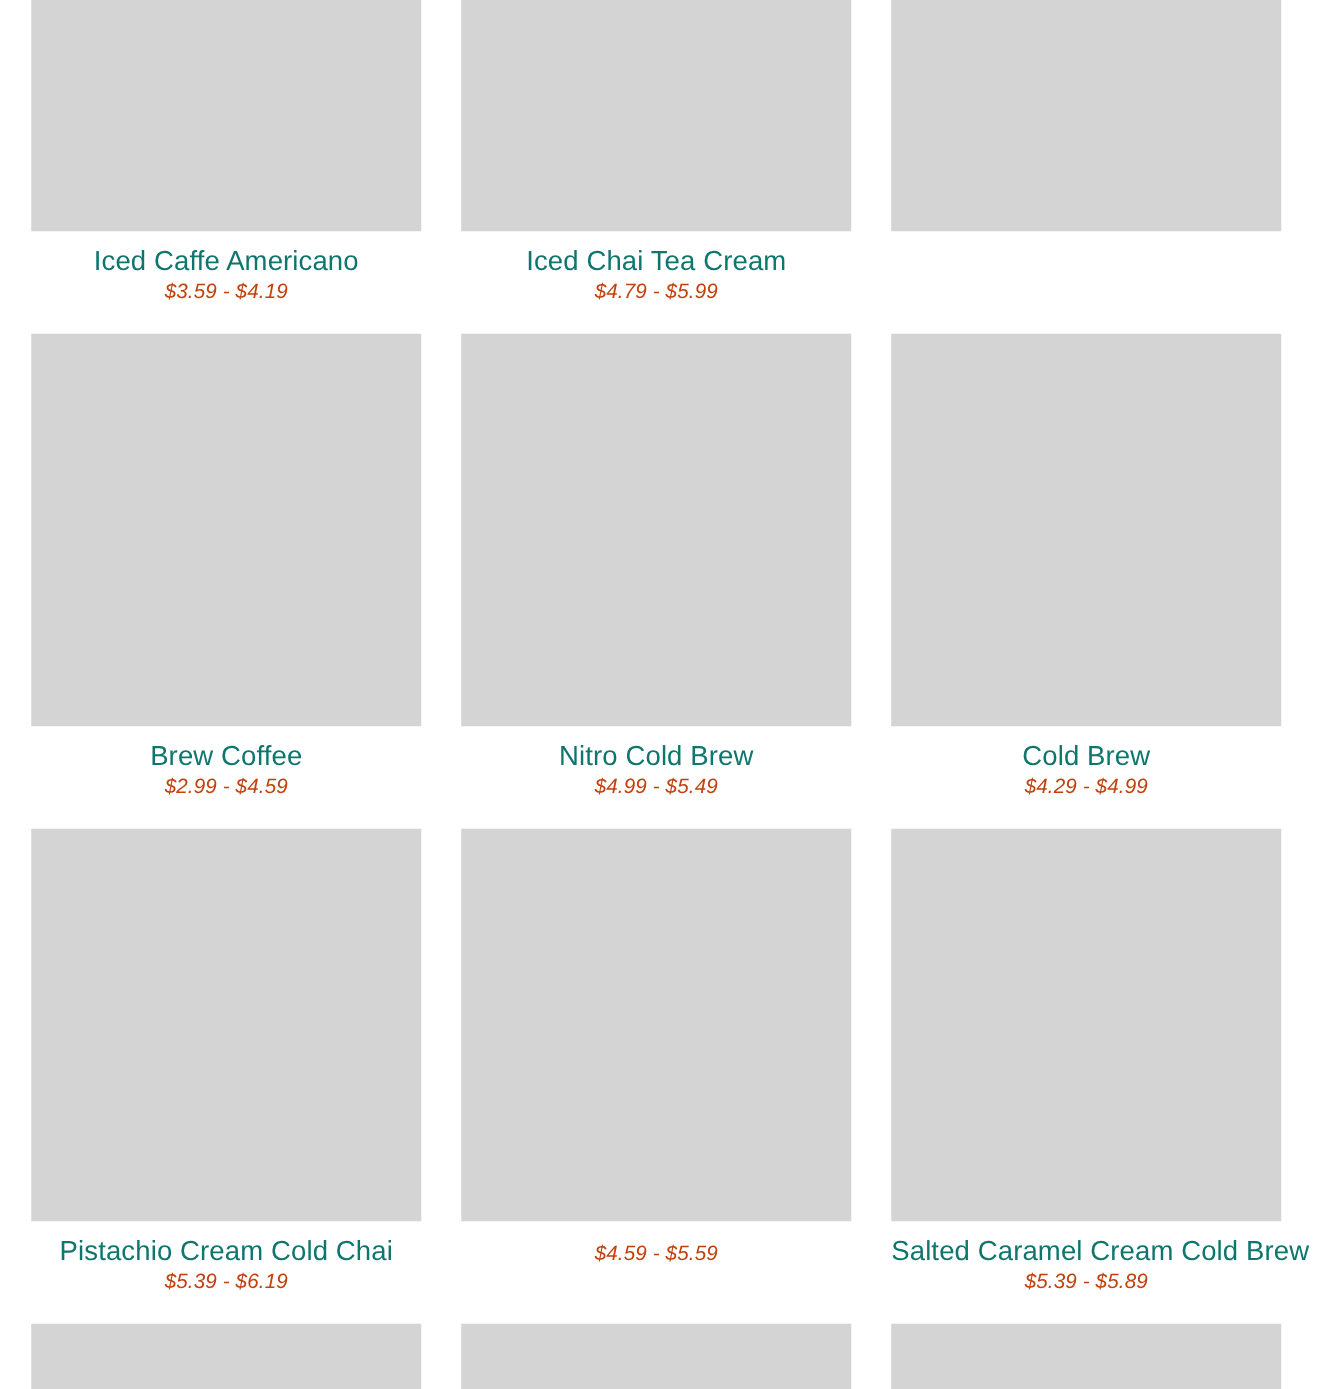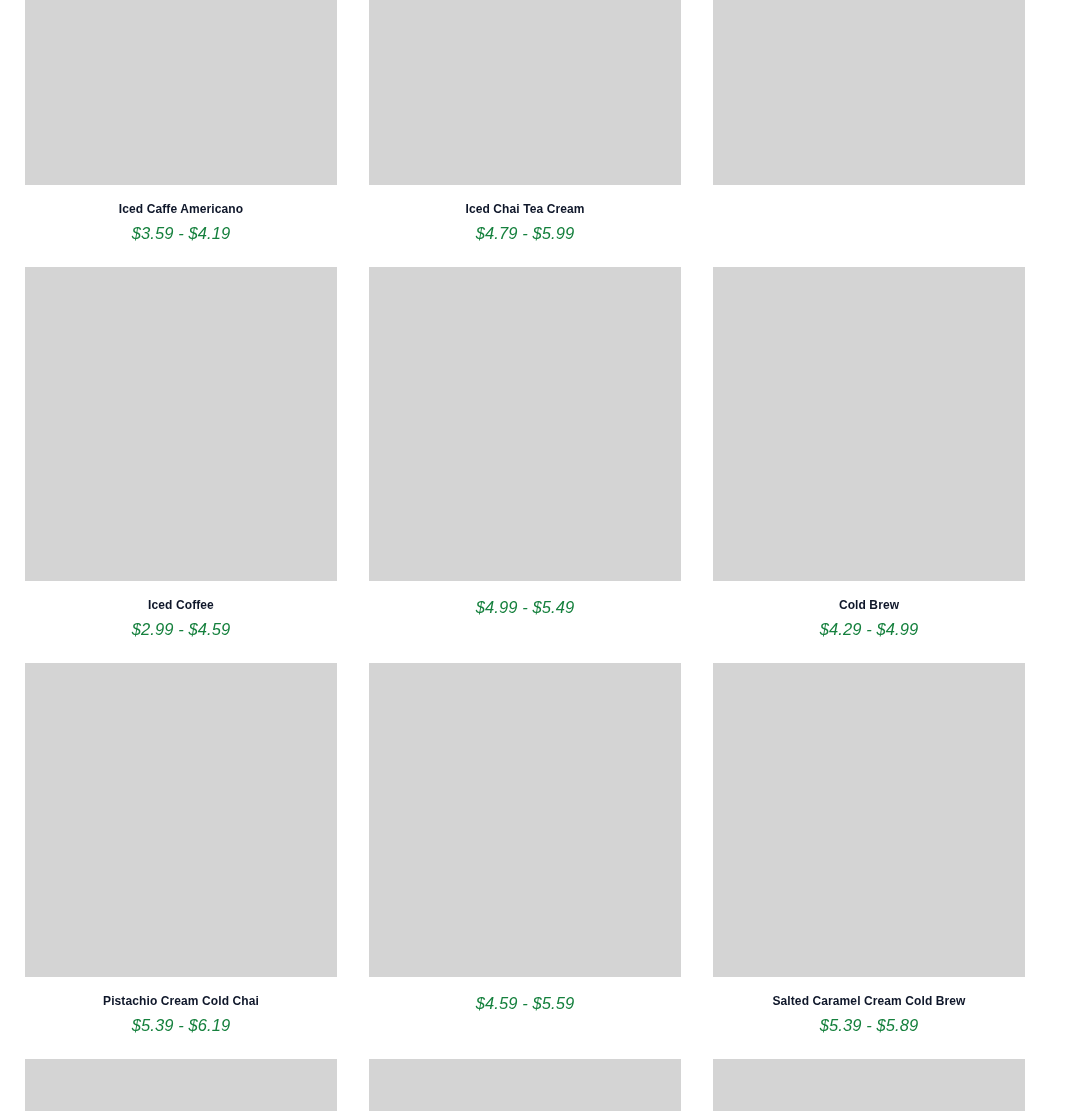--- a/index.html
+++ b/index.html
@@ -43,35 +43,35 @@
 
   .product-info {
     height: 82px;
     padding-top: 13px;
     box-sizing: border-box;
     text-align: center;
   }
 
   .product-title {
     display: block;
-    font-size: 12px;
-    font-weight: 700;
+    font-size: 22px;
+    font-weight: 400;
     line-height: 22px;
-    color: #0f172a;
+    color: #0f766e;
     letter-spacing: 0.1px;
     margin: 0;
     white-space: nowrap;
   }
 
   .product-price {
     display: block;
     font-size: 16.5px;
     font-style: italic;
     line-height: 21px;
-    color: #15803d;
+    color: #c2410c;
     margin-top: 3px;
     letter-spacing: 0.1px;
     white-space: nowrap;
   }
 </style>
 </head>
 <body>
 
 <div class="menu-grid">
 
@@ -91,28 +91,29 @@
     </div>
   </div>
 
   <div class="product-card">
     <div class="product-thumb"></div>
   </div>
 
   <div class="product-card">
     <div class="product-thumb"></div>
     <div class="product-info">
-      <span class="product-title">Iced Coffee</span>
+      <span class="product-title">Brew Coffee</span>
       <span class="product-price">$2.99 - $4.59</span>
     </div>
   </div>
 
   <div class="product-card">
     <div class="product-thumb"></div>
     <div class="product-info">
+      <span class="product-title">Nitro Cold Brew</span>
       <span class="product-price">$4.99 - $5.49</span>
     </div>
   </div>
 
   <div class="product-card">
     <div class="product-thumb"></div>
     <div class="product-info">
       <span class="product-title">Cold Brew</span>
       <span class="product-price">$4.29 - $4.99</span>
     </div>

